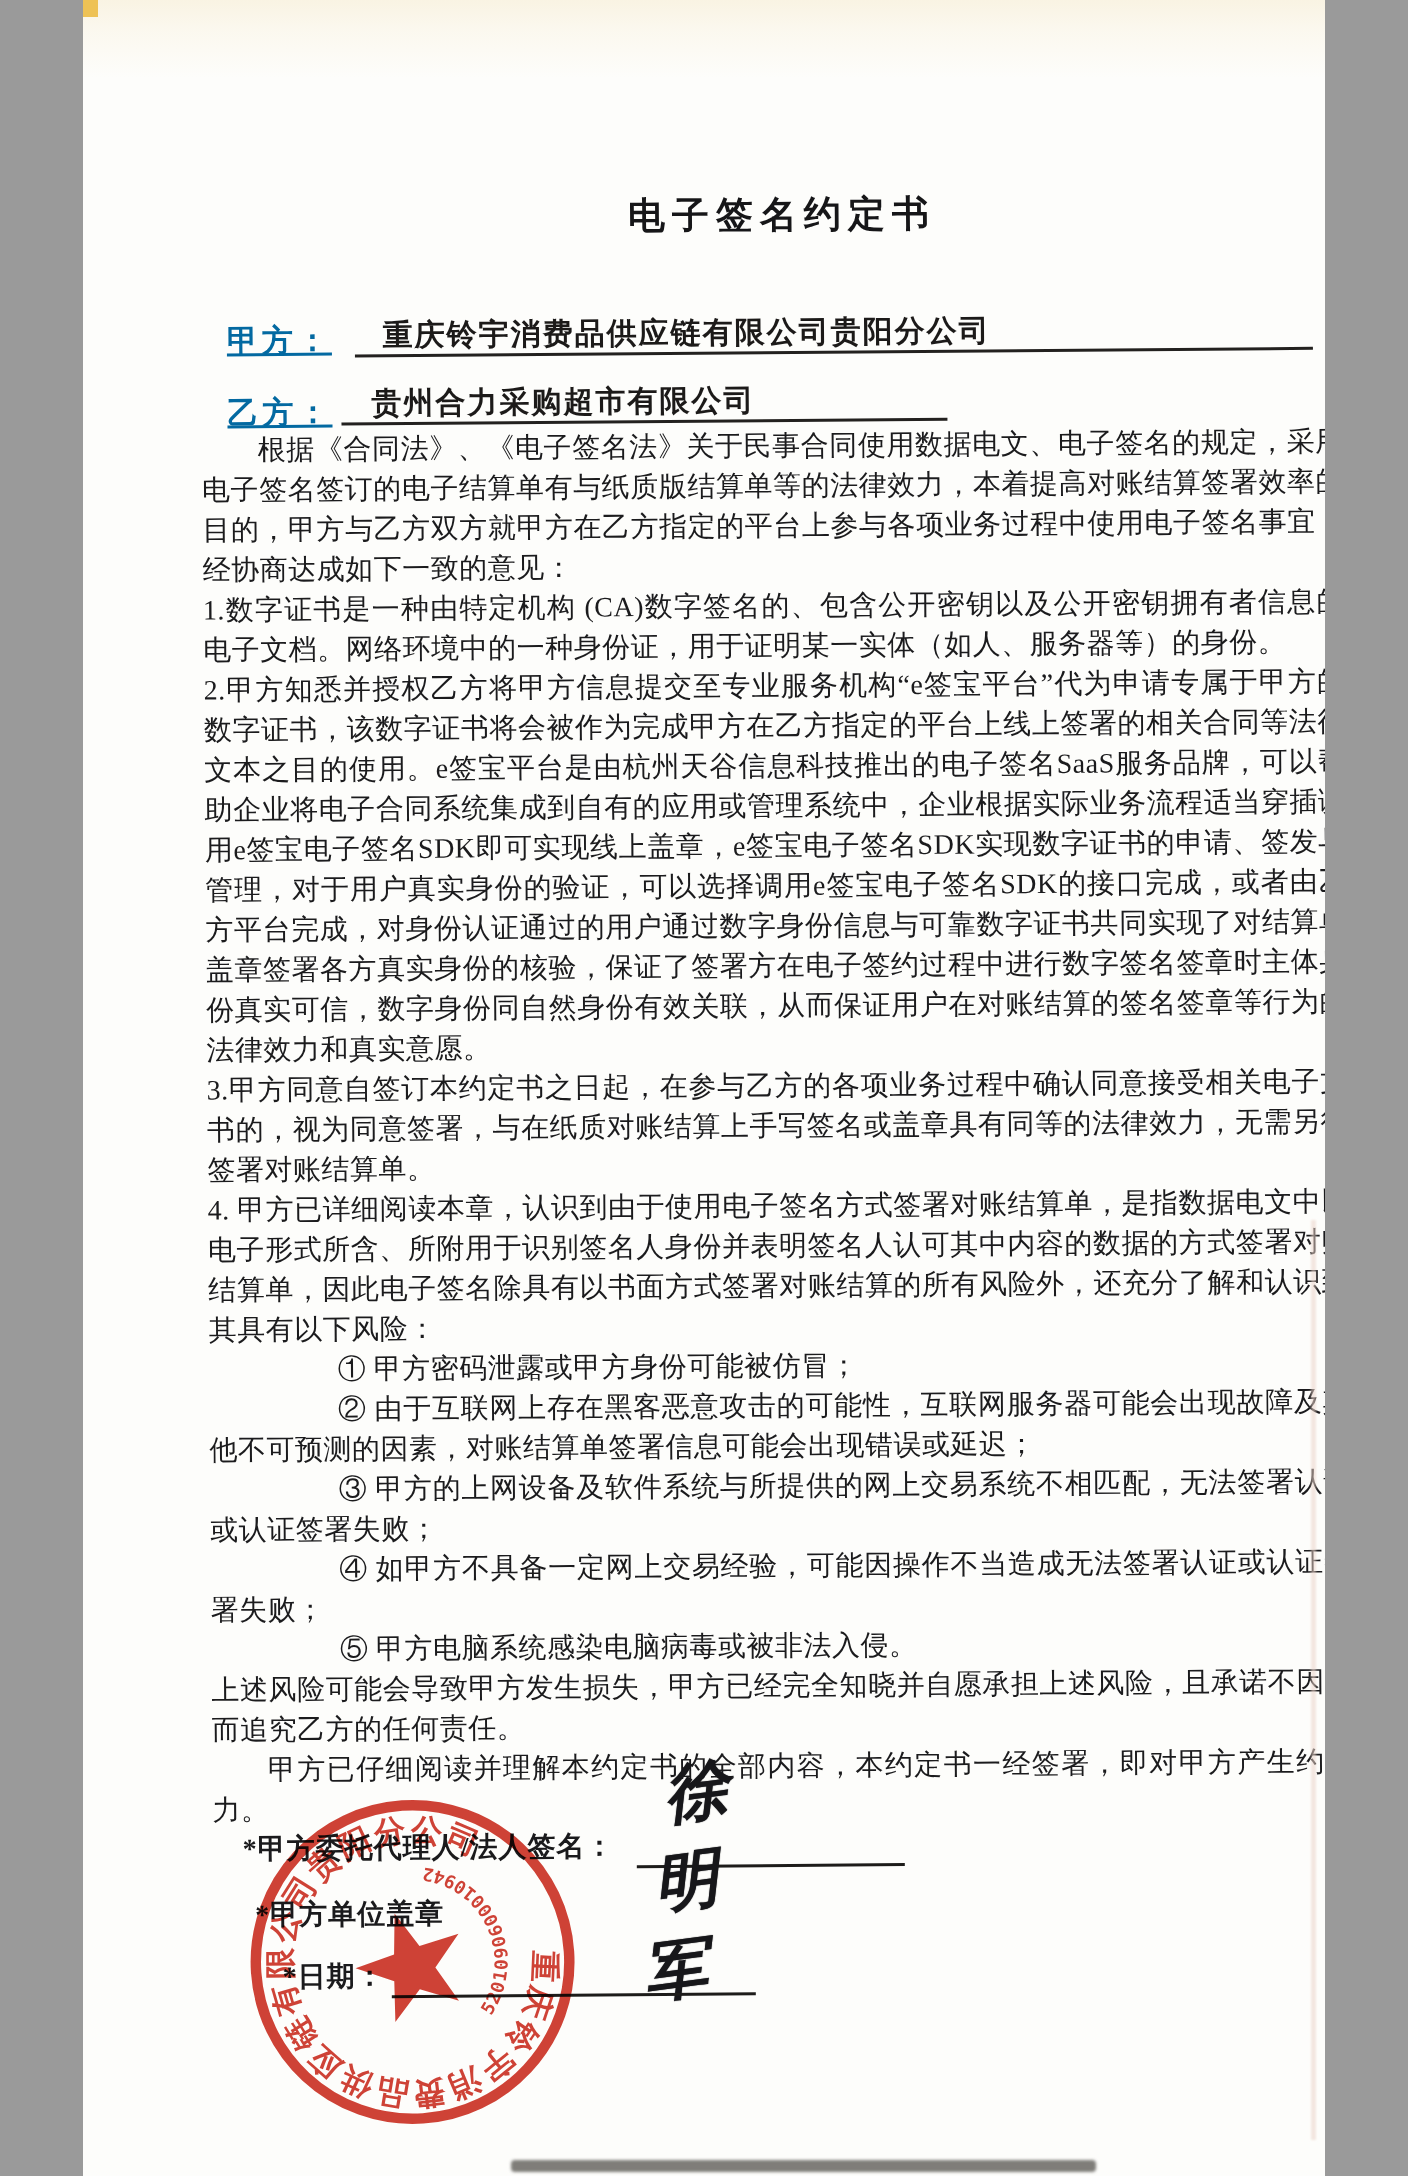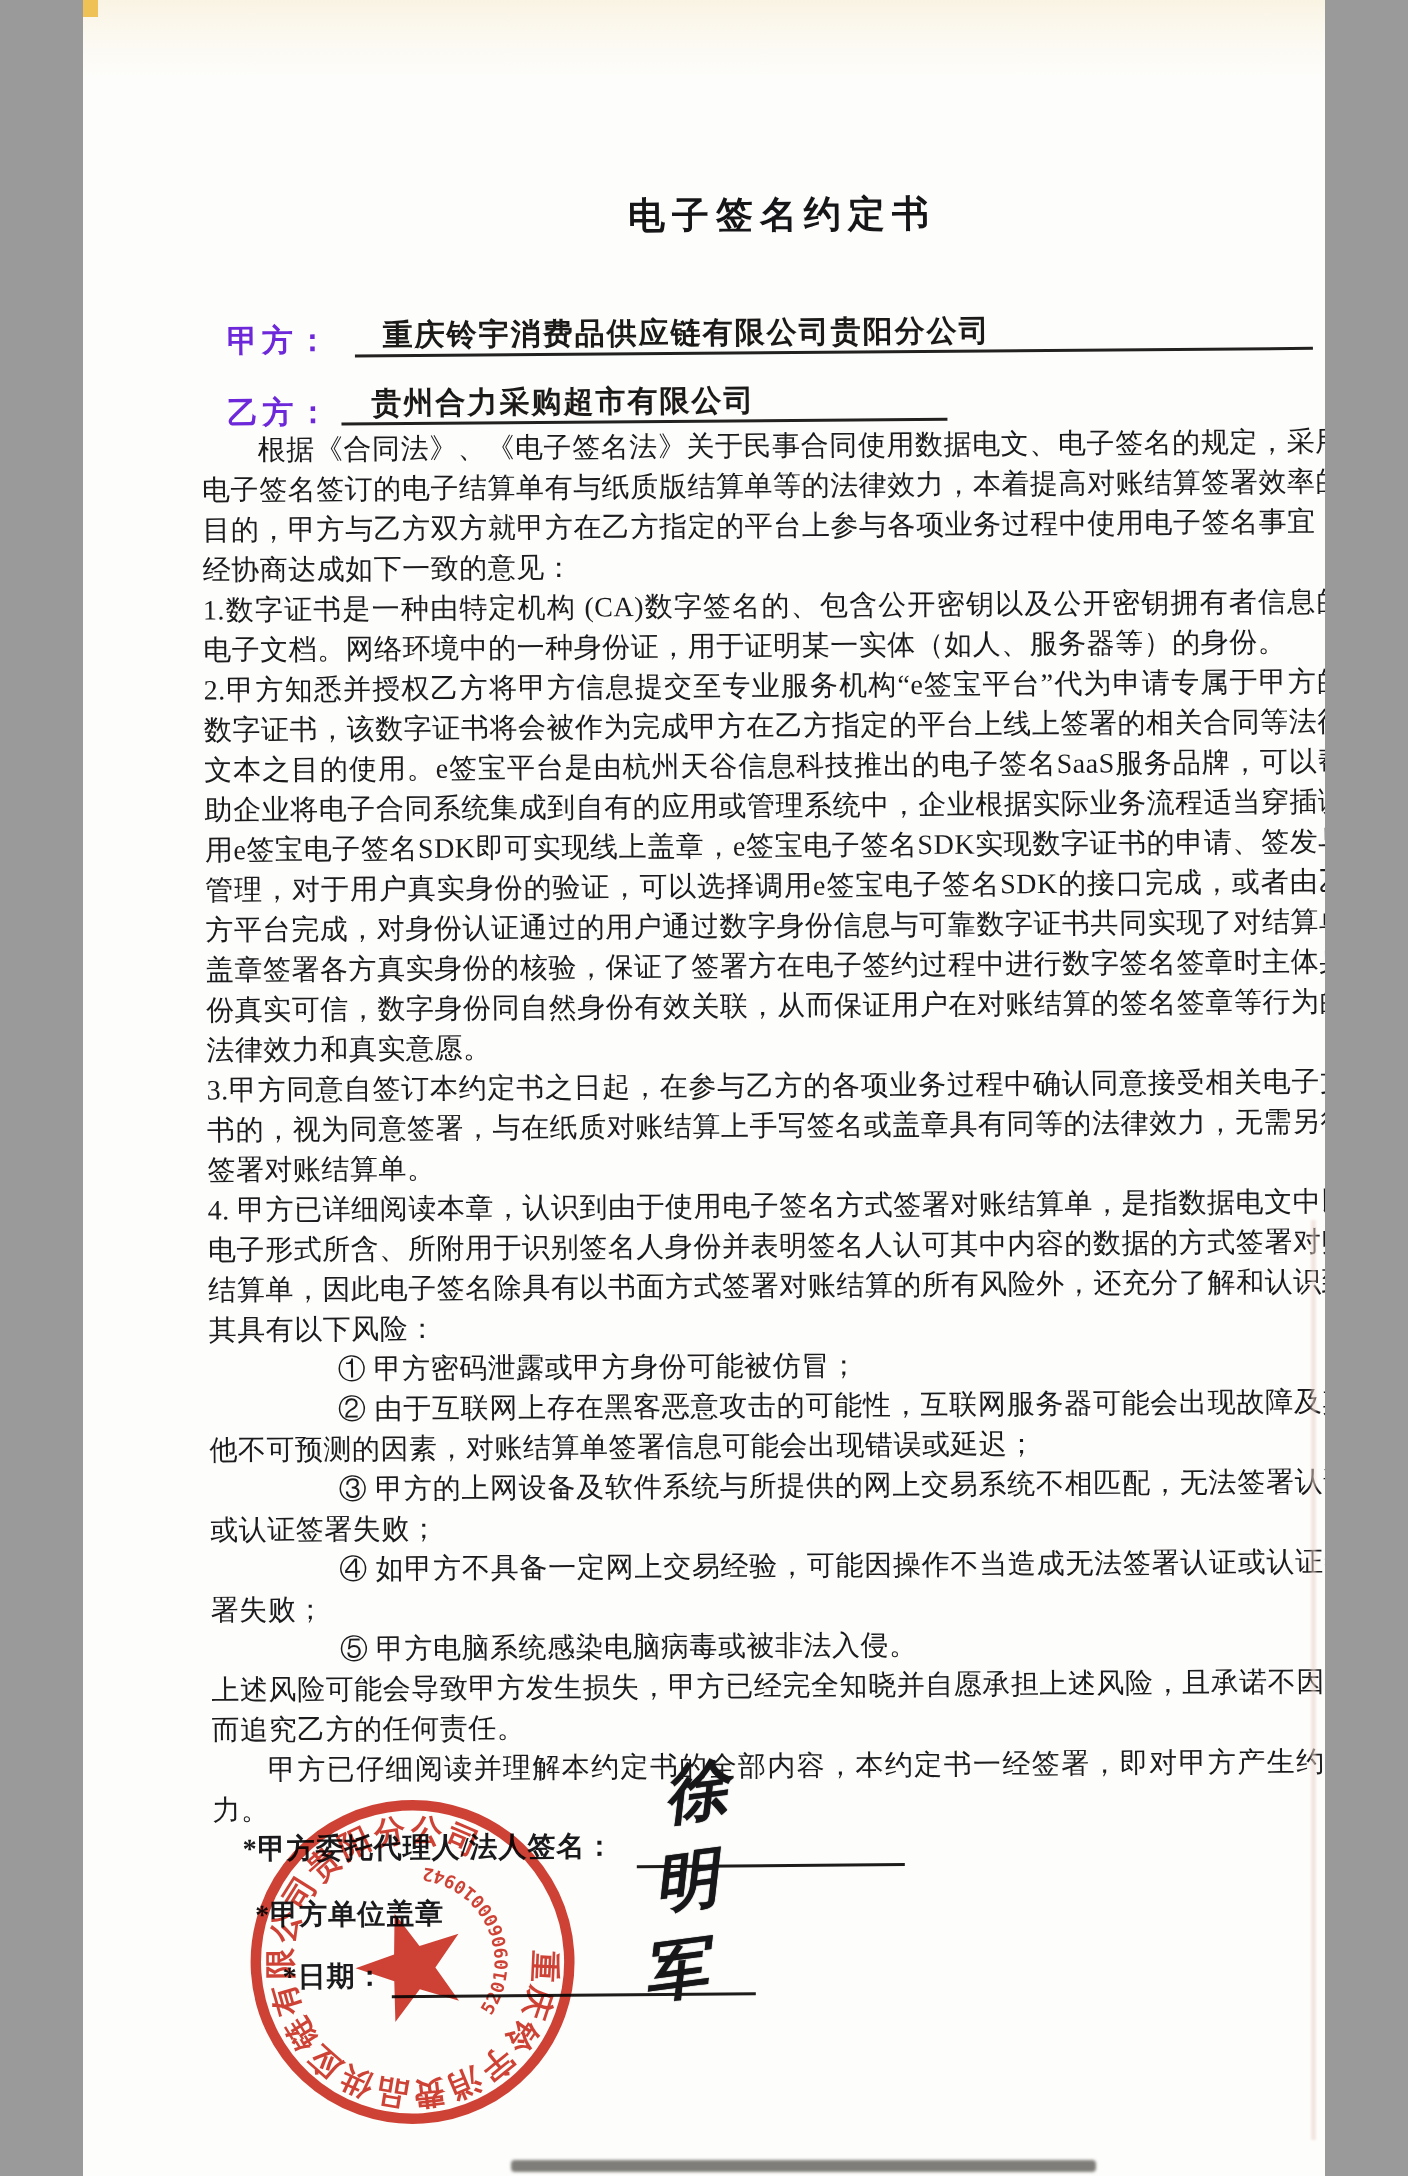--- a/index.html
+++ b/index.html
@@ -42,21 +42,21 @@
     transform:rotate(-0.45deg);
     transform-origin:50% 40%;
   }
   .doc-title{
     position:absolute;left:0;top:190px;width:1408px;
     text-align:center;
     font-size:37px;font-weight:700;letter-spacing:7px;
     color:#161618;
   }
   .party-row{position:absolute;left:148px;font-size:31px;font-weight:700;}
-  .party-row .plabel{letter-spacing:4px;color:#6d28d9;}
+  .party-row .plabel{letter-spacing:4px;color:#0369a1;text-decoration:underline;}
   .party-a{top:316px;}
   .party-b{top:388px;}
   .party-line{
     position:absolute;border-bottom:3px solid #23211f;
     height:42px;box-sizing:border-box;
     font-size:30px;font-weight:700;letter-spacing:2px;color:#1c1a19;
     white-space:nowrap;
   }
   .party-a-line{left:276px;top:312px;width:958px;padding-left:28px;}
   .party-b-line{left:262px;top:380px;width:606px;padding-left:30px;}

